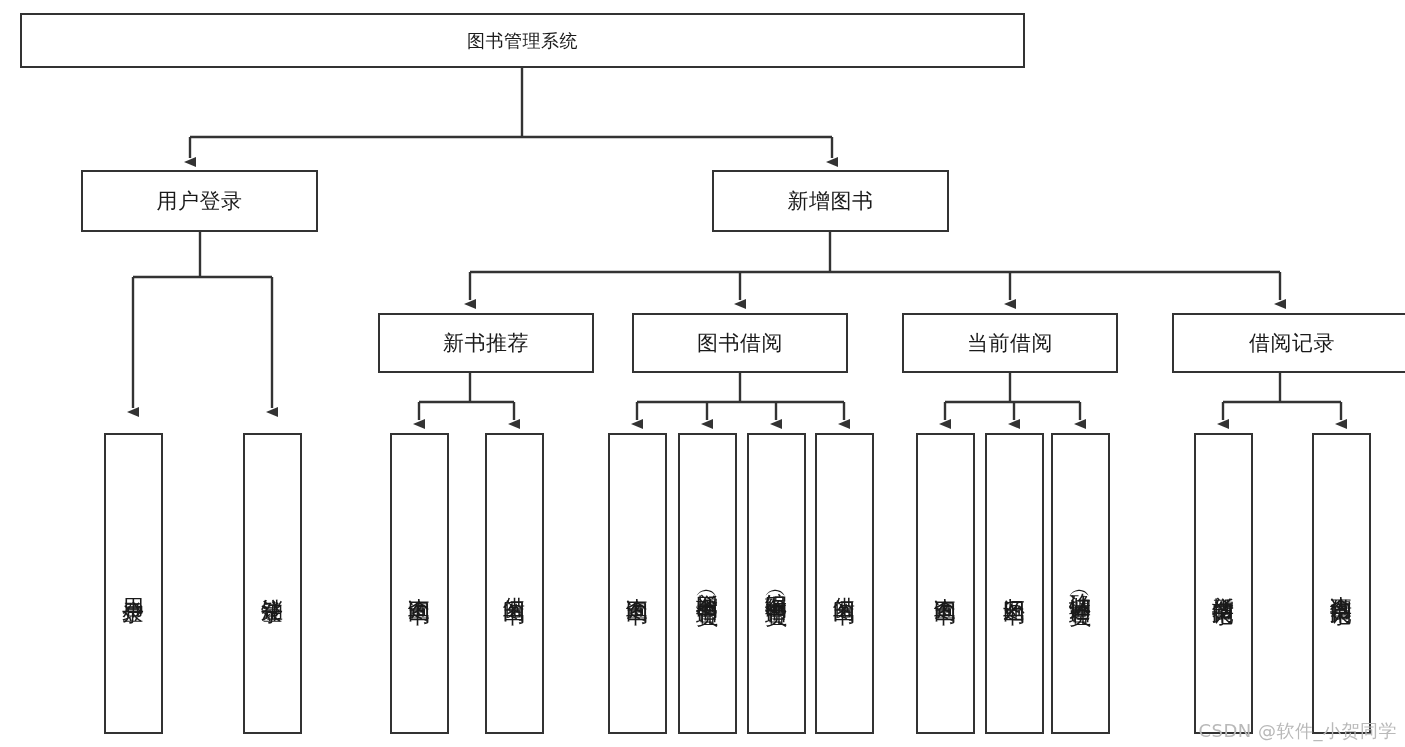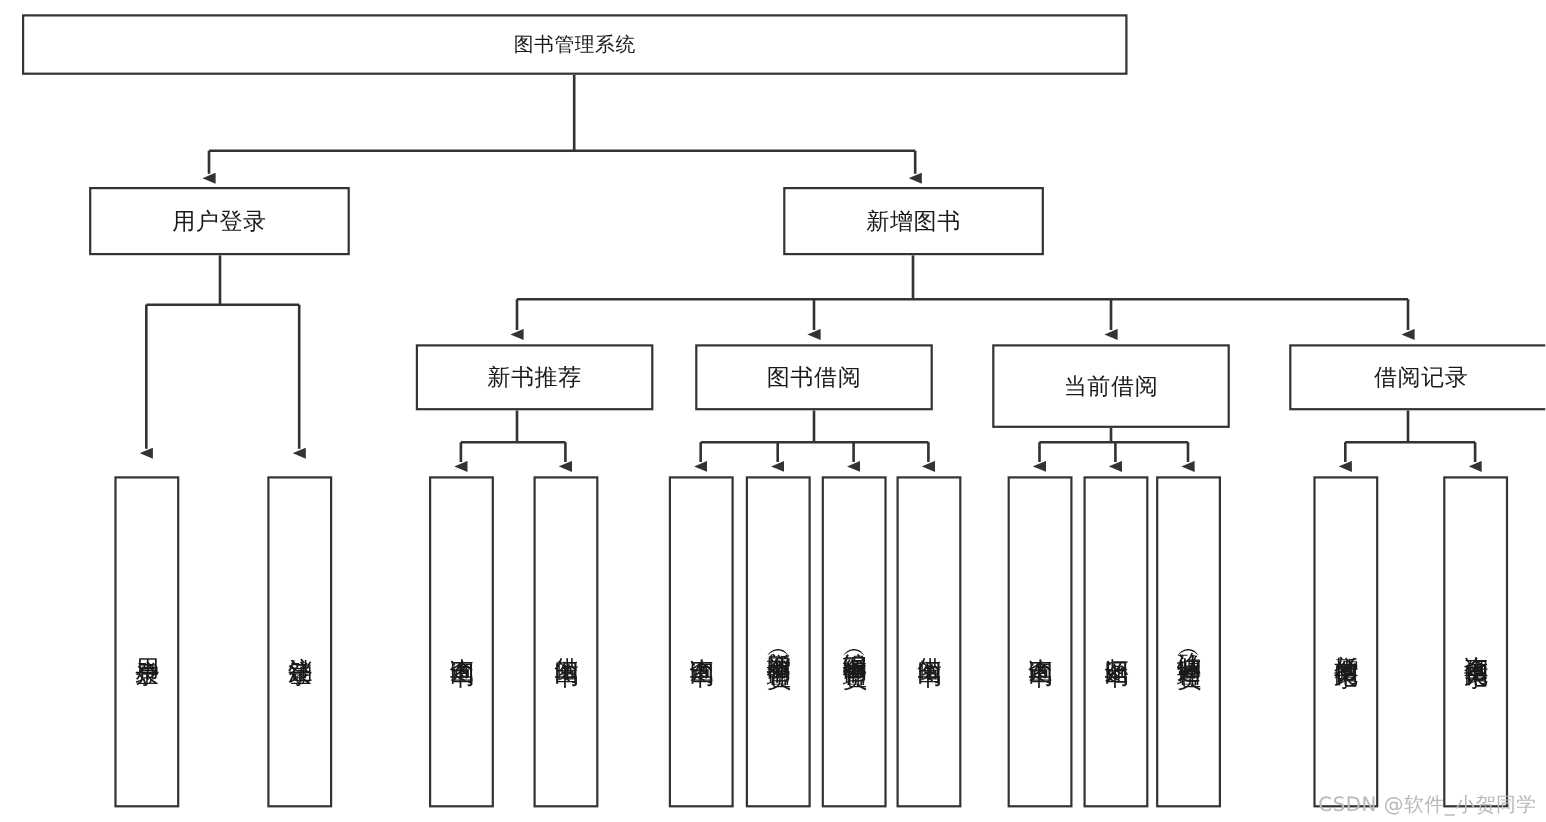--- a/index.html
+++ b/index.html
@@ -140,21 +140,21 @@
   <div class="node horiz" style="left:712px; top:170px; width:237px; height:62px;">
     <span class="label">新增图书</span>
   </div>
 
   <div class="node horiz" style="left:362px; top:313px; width:216px; height:60px;margin-left:16px;">
     <span class="label">新书推荐</span>
   </div>
   <div class="node horiz" style="left:632px; top:313px; width:216px; height:60px;">
     <span class="label">图书借阅</span>
   </div>
-  <div class="node horiz" style="left:902px; top:313px; width:216px; height:76px;justify-content:center;">
+  <div class="node horiz" style="left:902px; top:313px; width:216px; height:60px;justify-content:center;">
     <span class="label">当前借阅</span>
   </div>
   <div class="node horiz" style="left:1172px; top:313px; width:240px; height:60px;">
     <span class="label">借阅记录</span>
   </div>
 
   <div class="node vert" style="left:104px; top:433px; width:59px; height:301px;">
     <span class="label">用户登录</span>
   </div>
   <div class="node vert" style="left:243px; top:433px; width:59px; height:301px;">

